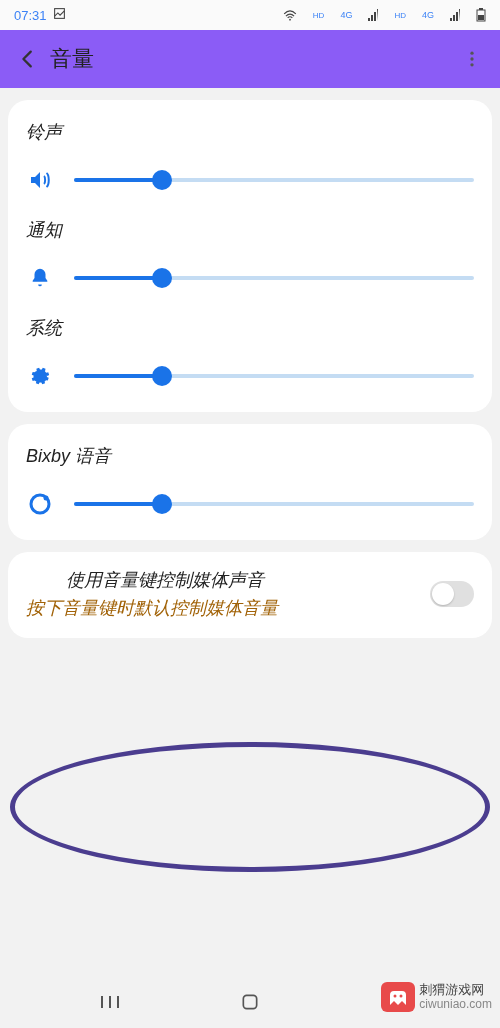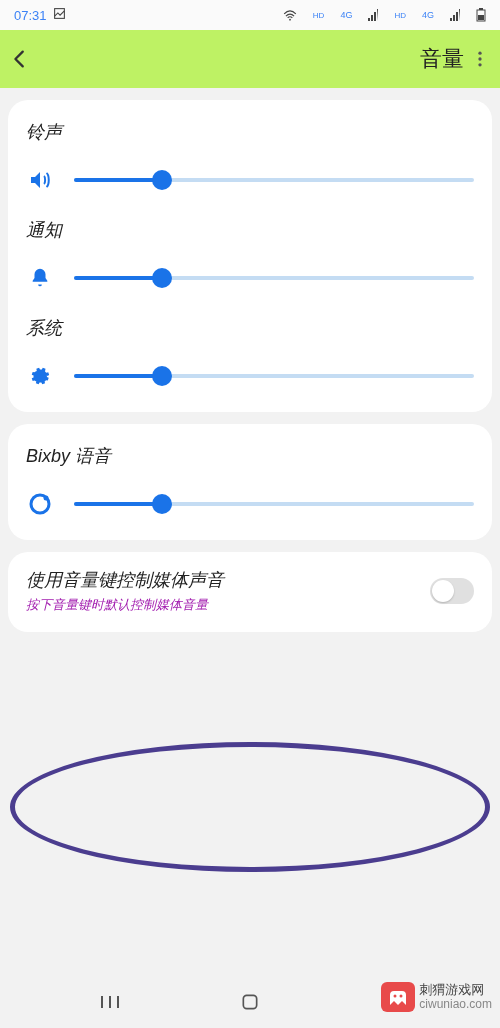--- a/index.html
+++ b/index.html
@@ -17,26 +17,25 @@
       display: flex;
       align-items: center;
       padding: 0 14px;
       font-size: 13px;
       color: #3b82f6;
     }
     .status-left { flex: 1; display: flex; gap: 6px; align-items: center; }
     .status-right { display: flex; gap: 16px; align-items: center; font-size: 10px; }
     .status-time { font-weight: 500; }
     .header {
-      background: #bef264;
+      background: #8b5cf6;
       height: 58px;
       display: flex;
       align-items: center;
-      padding: 0 4px;
-      text-align: right;
+      padding: 0 12px;
     }
     .back-btn { width: 32px; height: 32px; display: flex; align-items: center; justify-content: center; }
     .header-title { font-size: 22px; color: #222; margin-left: 6px; flex: 1; }
     .more-btn { width: 32px; height: 32px; display: flex; align-items: center; justify-content: center; }
     .content { padding: 12px 8px 0 8px; font-style: italic; }
     .card {
       background: #fff;
       border-radius: 20px;
       padding: 20px 18px 22px 18px;
       margin-bottom: 12px;
@@ -72,22 +71,22 @@
     .toggle-card {
       background: #fff;
       border-radius: 20px;
       padding: 16px 18px 18px 18px;
       margin-bottom: 12px;
       display: flex;
       align-items: center;
       position: relative;
     }
     .toggle-texts { flex: 1; }
-    .toggle-title { font-size: 18px; color: #222; margin-bottom: 4px; }
-    .toggle-sub { font-size: 13px; color: #a21caf; }
+    .toggle-title { font-size: 18px; color: #222; margin-bottom: 4px; margin-left: 40px; }
+    .toggle-sub { font-size: 18px; color: #a16207; }
     .toggle {
       width: 44px;
       height: 26px;
       background: #e0e0e0;
       border-radius: 13px;
       position: relative;
       flex-shrink: 0;
     }
     .toggle-knob {
       position: absolute;

